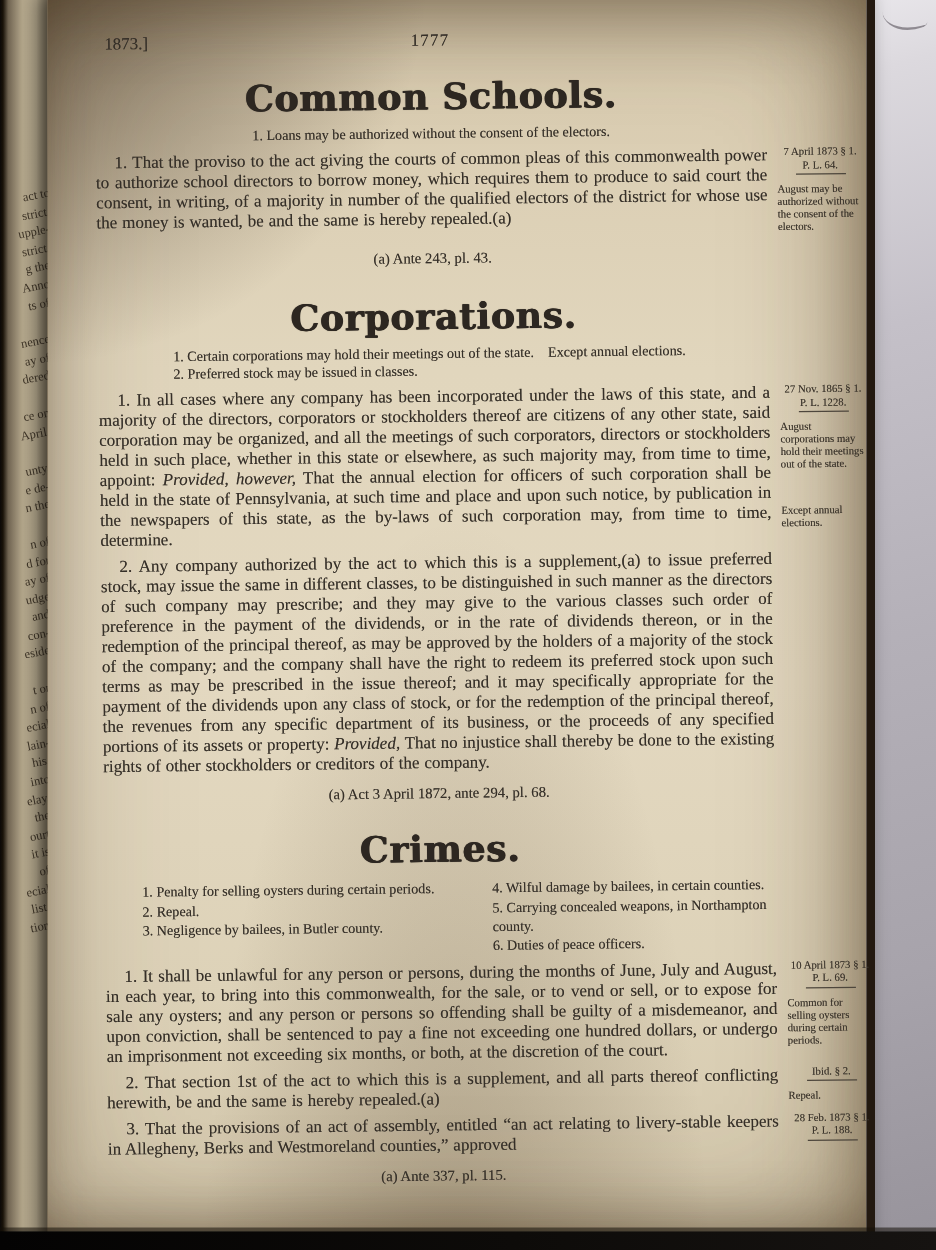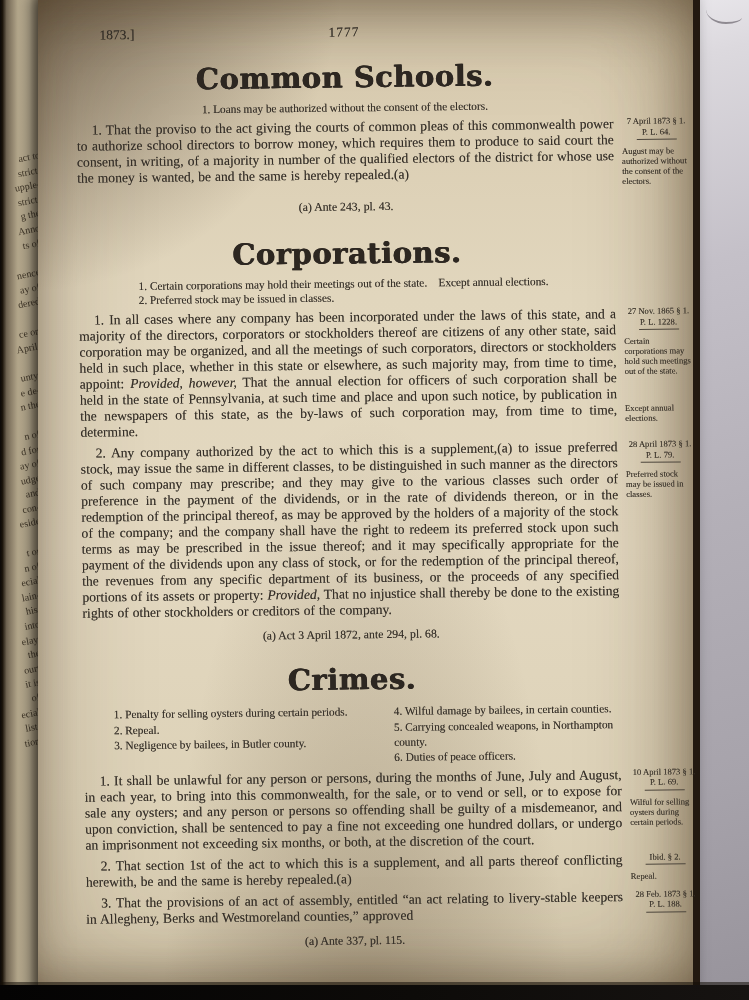--- a/index.html
+++ b/index.html
@@ -32,21 +32,21 @@
       inset 0 0 110px rgba(72,52,28,.35),
       inset 0 34px 55px -22px rgba(58,40,22,.38),
       inset -42px 0 70px -24px rgba(112,92,62,.32),
       inset 0 -34px 48px -18px rgba(55,38,20,.42);}
 
   .content{position:absolute;left:37px;top:0;width:614px;color:#352f28;
     transform:rotate(-0.7deg);transform-origin:50% 0;
     text-shadow:0 0 .5px rgba(53,47,40,.55);}
 
   .pgheader{position:relative;margin-top:30px;height:18px;font-size:13.5px;}
-  .pgheader .yr{position:absolute;left:24px;top:0;font-family:Liberation Serif, serif;}
+  .pgheader .yr{position:absolute;left:8px;top:0;font-family:Liberation Serif, serif;}
   .pgheader .num{position:absolute;left:0;width:537px;text-align:center;top:0;letter-spacing:1px;}
 
   .blackletter{font-family:"DejaVu Serif","Liberation Serif",serif;font-weight:700;
     font-size:29px;line-height:36px;text-align:center;width:537px;margin:0;
     letter-spacing:.5px;color:#2d2721;text-shadow:.7px 0 0 #2d2721,0 0 .6px rgba(45,39,33,.7);}
   .t1{margin-top:17px;} .t2{margin-top:21px;} .t3{margin-top:19px;}
 
   .toc{font-size:11.3px;line-height:14.4px;margin-top:5px;width:537px;}
   .toc.center{text-align:center;}
   .toc.indented{padding-left:60px;box-sizing:border-box;}
@@ -156,34 +156,26 @@
         <div>2. Preferred stock may be issued in classes.</div>
       </div>
       <div class="row">
         <div class="main"><span>1. In all cases where any company has been incorporated under the laws of this state, and a majority of the directors, corporators or stockholders thereof are citizens of any other state, said corporation may be organized, and all the meetings of such corporators, directors or stockholders held in such place, whether in this state or elsewhere, as such majority may, from time to time, appoint: </span><span class="it">Provided, however,</span><span> That the annual election for officers of such corporation shall be held in the state of Pennsylvania, at such time and place and upon such notice, by publication in the newspapers of this state, as the by-laws of such corporation may, from time to time, determine.</span></div>
         <div class="side">
           <div class="ref">
             <div>27 Nov. 1865 § 1.</div>
             <div>P. L. 1228.</div>
             <div class="rule"></div>
           </div>
-          <div class="note">Certain corporations may hold such meetings out of the state.</div>
+          <div class="note">August corporations may hold their meetings out of the state.</div>
           <div class="note pushed">Except annual elections.</div>
         </div>
       </div>
       <div class="row">
         <div class="main"><span>2. Any company authorized by the act to which this is a supplement,(a) to issue preferred stock, may issue the same in different classes, to be distinguished in such manner as the directors of such company may prescribe; and they may give to the various classes such order of preference in the payment of the dividends, or in the rate of dividends thereon, or in the redemption of the principal thereof, as may be approved by the holders of a majority of the stock of the company; and the company shall have the right to redeem its preferred stock upon such terms as may be prescribed in the issue thereof; and it may specifically appropriate for the payment of the dividends upon any class of stock, or for the redemption of the principal thereof, the revenues from any specific department of its business, or the proceeds of any specified portions of its assets or property: </span><span class="it">Provided,</span><span> That no injustice shall thereby be done to the existing rights of other stockholders or creditors of the company.</span></div>
-        <div class="side">
-          <div class="ref">
-            <div>28 April 1873 § 1.</div>
-            <div>P. L. 79.</div>
-            <div class="rule"></div>
-          </div>
-          <div class="note">Preferred stock may be issued in classes.</div>
-        </div>
       </div>
       <div class="footnote">(a) Act 3 April 1872, ante 294, pl. 68.</div>
 
       <h1 class="blackletter t3">Crimes.</h1>
       <div class="toc-cols">
         <div class="colA">
           <div>1. Penalty for selling oysters during certain periods.</div>
           <div>2. Repeal.</div>
           <div>3. Negligence by bailees, in Butler county.</div>
         </div>
@@ -194,21 +186,21 @@
         </div>
       </div>
       <div class="row">
         <div class="main"><span>1. It shall be unlawful for any person or persons, during the months of June, July and August, in each year, to bring into this commonwealth, for the sale, or to vend or sell, or to expose for sale any oysters; and any person or persons so offending shall be guilty of a misdemeanor, and upon conviction, shall be sentenced to pay a fine not exceeding one hundred dollars, or undergo an imprisonment not exceeding six months, or both, at the discretion of the court.</span></div>
         <div class="side">
           <div class="ref">
             <div>10 April 1873 § 1.</div>
             <div>P. L. 69.</div>
             <div class="rule"></div>
           </div>
-          <div class="note">Wilful for selling oysters during certain periods.</div>
+          <div class="note">Common for selling oysters during certain periods.</div>
         </div>
       </div>
       <div class="row">
         <div class="main"><span>2. That section 1st of the act to which this is a supplement, and all parts thereof conflicting herewith, be and the same is hereby repealed.(a)</span></div>
         <div class="side">
           <div class="ref">
             <div>Ibid. § 2.</div>
             <div class="rule"></div>
           </div>
           <div class="note">Repeal.</div>

